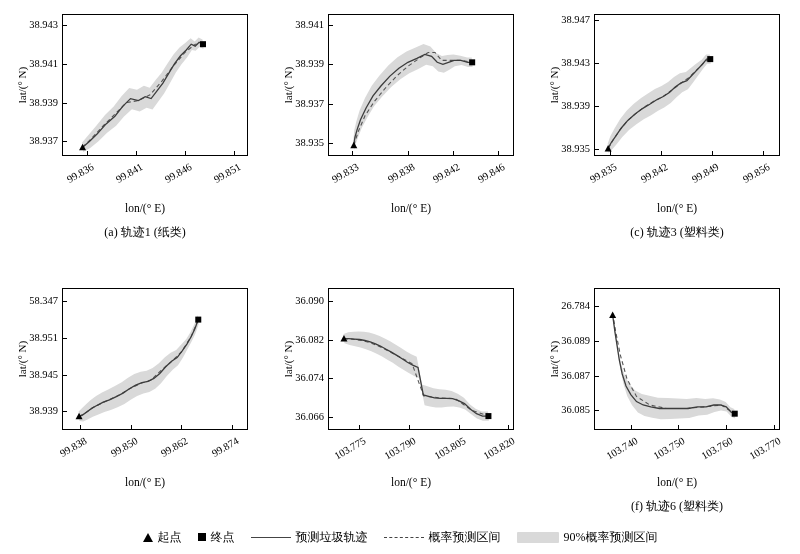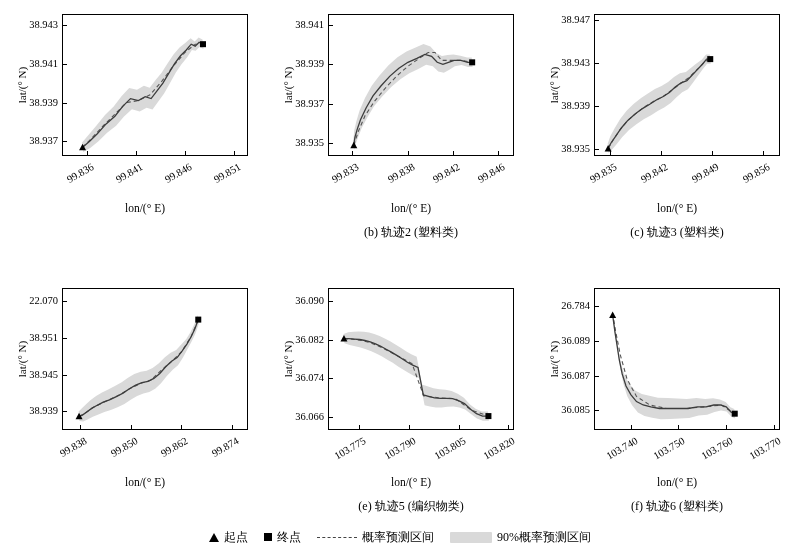--- a/index.html
+++ b/index.html
@@ -159,20 +159,21 @@
         <div class="ytick" style="top: 138.438px; right: 210px; position: absolute;">38.937</div>
         <div class="ytick" style="top: 99.5342px; right: 210px; position: absolute;">38.939</div>
         <div class="ytick" style="top: 60.6301px; right: 210px; position: absolute;">38.941</div>
         <div class="ytick" style="top: 21.726px; right: 210px; position: absolute;">38.943</div>
         <div class="xtick" style="left: 32.4737px; top: 159px; width: 56px; transform-origin: 100% 0%;">99.836</div>
         <div class="xtick" style="left: 81.4211px; top: 159px; width: 56px; transform-origin: 100% 0%;">99.841</div>
         <div class="xtick" style="left: 130.368px; top: 159px; width: 56px; transform-origin: 100% 0%;">99.846</div>
         <div class="xtick" style="left: 179.316px; top: 159px; width: 56px; transform-origin: 100% 0%;">99.851</div>
         <div class="xlabel" style="top: 200px; left: 10px;">lon/(° E)</div>
       </div>
+      <div class="caption" style="top: 222px; left: 10px;">(a) 轨迹1 (纸类)</div>
     </div>
     <div class="panel" style="left: 268px; top: 2px;">
       <div class="plot-wrap">
         <div class="ylabel" style="top: 83px;">lat/(° N)</div>
         <div class="axes" style="left: 60px; top: 12px; width: 186px; height: 142px;">
           <svg width="186" height="142">
             <polygon points="24.3,125.5 25.2,115.6 27.3,106.5 30.5,95.7 36.0,83.1 42.7,70.7 50.5,60.4 59.5,50.3 68.5,42.3 77.5,36.4 86.6,32.6 94.5,29.0 101.4,31.5 107.1,38.1 112.9,40.9 118.6,40.0 124.5,39.4 131.4,40.7 138.2,42.6 142.7,42.6 143.6,52.0 139.1,52.0 132.4,50.1 125.8,51.3 120.3,54.7 114.9,57.7 109.3,56.5 103.8,51.3 97.1,49.8 89.3,54.1 80.3,58.3 71.3,64.2 62.2,72.0 53.2,81.6 45.2,91.0 38.4,102.3 32.6,113.3 29.1,122.2 26.7,128.9 25.3,134.9" fill="#d9d9d9" stroke="none"></polygon>
             <polyline points="24.8,130.2 29.3,116.4 36.1,100.6 45.1,86.8 56.4,73.0 67.6,61.1 78.9,51.3 90.2,43.4 99.2,37.5 106.0,37.5 112.7,45.4 121.7,45.4 133.0,45.4 143.2,47.3" fill="none" stroke="#555555" stroke-width="1.1" stroke-dasharray="4,3"></polyline>
             <polyline points="24.8,130.2 25.9,122.3 28.2,114.4 31.6,104.5 37.2,92.7 44.0,80.9 51.9,71.0 60.9,61.1 69.9,53.2 78.9,47.3 87.9,43.4 95.8,39.4 102.6,41.4 108.2,47.3 113.9,49.3 119.5,47.3 125.1,45.4 131.9,45.4 138.7,47.3 143.2,47.3" fill="none" stroke="#3c3c3c" stroke-width="1.3"></polyline>
             <polygon points="21.30000000003204,133.16666666669002 28.30000000003204,133.16666666669002 24.80000000003204,126.66666666669002" fill="#000"></polygon>
@@ -190,21 +191,20 @@
         <div class="ytick" style="top: 140.194px; right: 210px; position: absolute;">38.935</div>
         <div class="ytick" style="top: 100.75px; right: 210px; position: absolute;">38.937</div>
         <div class="ytick" style="top: 61.3056px; right: 210px; position: absolute;">38.939</div>
         <div class="ytick" style="top: 21.8611px; right: 210px; position: absolute;">38.941</div>
         <div class="xtick" style="left: 30.5455px; top: 159px; width: 56px; transform-origin: 100% 0%;">99.833</div>
         <div class="xtick" style="left: 86.9091px; top: 159px; width: 56px; transform-origin: 100% 0%;">99.838</div>
         <div class="xtick" style="left: 132px; top: 159px; width: 56px; transform-origin: 100% 0%;">99.842</div>
         <div class="xtick" style="left: 177.091px; top: 159px; width: 56px; transform-origin: 100% 0%;">99.846</div>
         <div class="xlabel" style="top: 200px; left: 10px;">lon/(° E)</div>
       </div>
-      <div class="caption" style="top: 222px; left: 10px;">(b) 轨迹2 (塑料类)</div>
     </div>
     <div class="panel" style="left: 534px; top: 2px;">
       <div class="plot-wrap">
         <div class="ylabel" style="top: 83px;">lat/(° N)</div>
         <div class="axes" style="left: 60px; top: 12px; width: 186px; height: 142px;">
           <svg width="186" height="142">
             <polygon points="12.7,128.7 15.3,121.3 19.5,113.6 25.2,104.0 31.6,95.7 38.8,88.7 46.1,82.9 53.3,78.3 59.9,74.0 66.5,70.9 73.1,66.9 79.0,62.0 84.9,58.3 90.9,57.0 96.1,52.7 101.4,48.6 106.7,44.8 111.1,39.4 114.8,39.4 115.7,48.8 112.1,48.8 107.7,54.2 102.8,61.1 97.9,67.8 92.9,74.2 87.2,77.2 81.5,82.2 75.7,88.0 69.2,92.6 62.6,96.0 56.1,100.2 48.7,104.3 41.4,109.3 34.0,115.1 27.3,121.9 21.4,129.5 16.8,134.8 13.6,138.1" fill="#d9d9d9" stroke="none"></polygon>
             <polyline points="13.1,133.4 18.2,124.8 24.8,115.1 32.8,105.4 41.6,97.9 50.3,91.4 59.1,86.1 67.8,81.8 76.6,75.3 85.3,68.8 94.1,62.4 102.8,53.8 110.1,46.3 115.2,44.1" fill="none" stroke="#555555" stroke-width="1.1" stroke-dasharray="4,3"></polyline>
             <polyline points="13.1,133.4 16.0,128.0 20.4,121.6 26.3,113.0 32.8,105.4 40.1,99.0 47.4,93.6 54.7,89.3 61.3,85.0 67.8,81.8 74.4,77.5 80.2,72.1 86.1,67.8 91.9,65.6 97.0,60.2 102.1,54.9 107.2,49.5 111.6,44.1 115.2,44.1" fill="none" stroke="#3c3c3c" stroke-width="1.3"></polyline>
             <polygon points="9.629411764722954,136.39393939395794 16.629411764722953,136.39393939395794 13.129411764722954,129.89393939395794" fill="#000"></polygon>
@@ -247,21 +247,21 @@
           <div class="tickmark-y" style="top: 48.9655px;"></div>
           <div class="tickmark-y" style="top: 12.2414px;"></div>
           <div class="tickmark-x" style="left: 16.9091px;"></div>
           <div class="tickmark-x" style="left: 67.6364px;"></div>
           <div class="tickmark-x" style="left: 118.364px;"></div>
           <div class="tickmark-x" style="left: 169.091px;"></div>
         </div>
         <div class="ytick" style="top: 134.414px; right: 210px; position: absolute;">38.939</div>
         <div class="ytick" style="top: 97.6897px; right: 210px; position: absolute;">38.945</div>
         <div class="ytick" style="top: 60.9655px; right: 210px; position: absolute;">38.951</div>
-        <div class="ytick" style="top: 24.2414px; right: 210px; position: absolute;">22.070</div>
+        <div class="ytick" style="top: 24.2414px; right: 210px; position: absolute;">58.347</div>
         <div class="xtick" style="left: 24.9091px; top: 159px; width: 56px; transform-origin: 100% 0%;">99.838</div>
         <div class="xtick" style="left: 75.6364px; top: 159px; width: 56px; transform-origin: 100% 0%;">99.850</div>
         <div class="xtick" style="left: 126.364px; top: 159px; width: 56px; transform-origin: 100% 0%;">99.862</div>
         <div class="xtick" style="left: 177.091px; top: 159px; width: 56px; transform-origin: 100% 0%;">99.874</div>
         <div class="xlabel" style="top: 200px; left: 10px;">lon/(° E)</div>
       </div>
     </div>
     <div class="panel" style="left: 268px; top: 276px;">
       <div class="plot-wrap">
         <div class="ylabel" style="top: 83px;">lat/(° N)</div>
@@ -285,21 +285,20 @@
         <div class="ytick" style="top: 139.559px; right: 210px; position: absolute;">36.066</div>
         <div class="ytick" style="top: 101.051px; right: 210px; position: absolute;">36.074</div>
         <div class="ytick" style="top: 62.5424px; right: 210px; position: absolute;">36.082</div>
         <div class="ytick" style="top: 24.0339px; right: 210px; position: absolute;">36.090</div>
         <div class="xtick" style="left: 37.8929px; top: 159px; width: 56px; transform-origin: 100% 0%;">103.775</div>
         <div class="xtick" style="left: 87.7143px; top: 159px; width: 56px; transform-origin: 100% 0%;">103.790</div>
         <div class="xtick" style="left: 137.536px; top: 159px; width: 56px; transform-origin: 100% 0%;">103.805</div>
         <div class="xtick" style="left: 187.357px; top: 159px; width: 56px; transform-origin: 100% 0%;">103.820</div>
         <div class="xlabel" style="top: 200px; left: 10px;">lon/(° E)</div>
       </div>
-      <div class="caption" style="top: 222px; left: 10px;">(e) 轨迹5 (编织物类)</div>
     </div>
     <div class="panel" style="left: 534px; top: 276px;">
       <div class="plot-wrap">
         <div class="ylabel" style="top: 83px;">lat/(° N)</div>
         <div class="axes" style="left: 60px; top: 12px; width: 186px; height: 142px;">
           <svg width="186" height="142">
             <polygon points="17.2,21.3 17.9,26.4 19.1,35.6 20.9,46.9 23.2,61.7 26.0,75.0 29.7,86.6 34.4,94.9 40.1,101.6 46.8,105.0 54.4,106.8 63.0,108.7 72.6,109.0 82.2,109.5 91.8,110.0 101.5,109.0 110.2,109.9 118.0,109.2 124.9,110.6 130.7,113.1 135.4,118.3 139.3,120.0 140.2,129.4 136.4,127.7 131.6,122.5 126.0,121.4 119.5,122.9 112.1,125.7 103.6,126.5 94.2,128.9 84.7,129.5 75.2,130.0 65.7,130.3 57.2,128.7 49.5,127.0 42.9,123.5 37.1,116.3 32.3,107.3 28.4,94.7 25.5,80.3 23.0,64.0 20.9,50.9 19.3,39.4 18.1,30.7" fill="#d9d9d9" stroke="none"></polygon>
             <polyline points="17.6,24.2 20.5,41.6 25.3,65.8 32.0,90.0 41.5,107.4 54.8,116.0 71.5,119.5 90.6,119.5 109.7,117.8 126.4,116.0 139.7,124.7" fill="none" stroke="#555555" stroke-width="1.1" stroke-dasharray="4,3"></polyline>
             <polyline points="17.6,26.0 18.6,32.9 20.0,43.3 21.9,55.4 24.3,71.0 27.2,84.9 31.0,97.0 35.8,105.6 41.5,112.6 48.2,116.0 55.8,117.8 64.4,119.5 73.9,119.5 83.5,119.5 93.0,119.5 102.5,117.8 111.1,117.8 118.8,116.0 125.4,116.0 131.2,117.8 135.9,123.0 139.7,124.7" fill="none" stroke="#3c3c3c" stroke-width="1.3"></polyline>
             <polygon points="14.146153846128996,28.975609756091558 21.146153846128996,28.975609756091558 17.646153846128996,22.475609756091558" fill="#000"></polygon>
@@ -331,20 +330,24 @@
 <div class="legend">
   <div class="legend-item">
     <span class="lg-tri"></span>
     <span>起点</span>
   </div>
   <div class="legend-item">
     <span class="lg-sq"></span>
     <span>终点</span>
   </div>
   <div class="legend-item">
+    <span class="lg-line"></span>
+    <span>预测垃圾轨迹</span>
+  </div>
+  <div class="legend-item">
     <span class="lg-dash"></span>
     <span>概率预测区间</span>
   </div>
   <div class="legend-item">
     <span class="lg-band"></span>
     <span>90%概率预测区间</span>
   </div>
 </div>
 
 </body></html>

